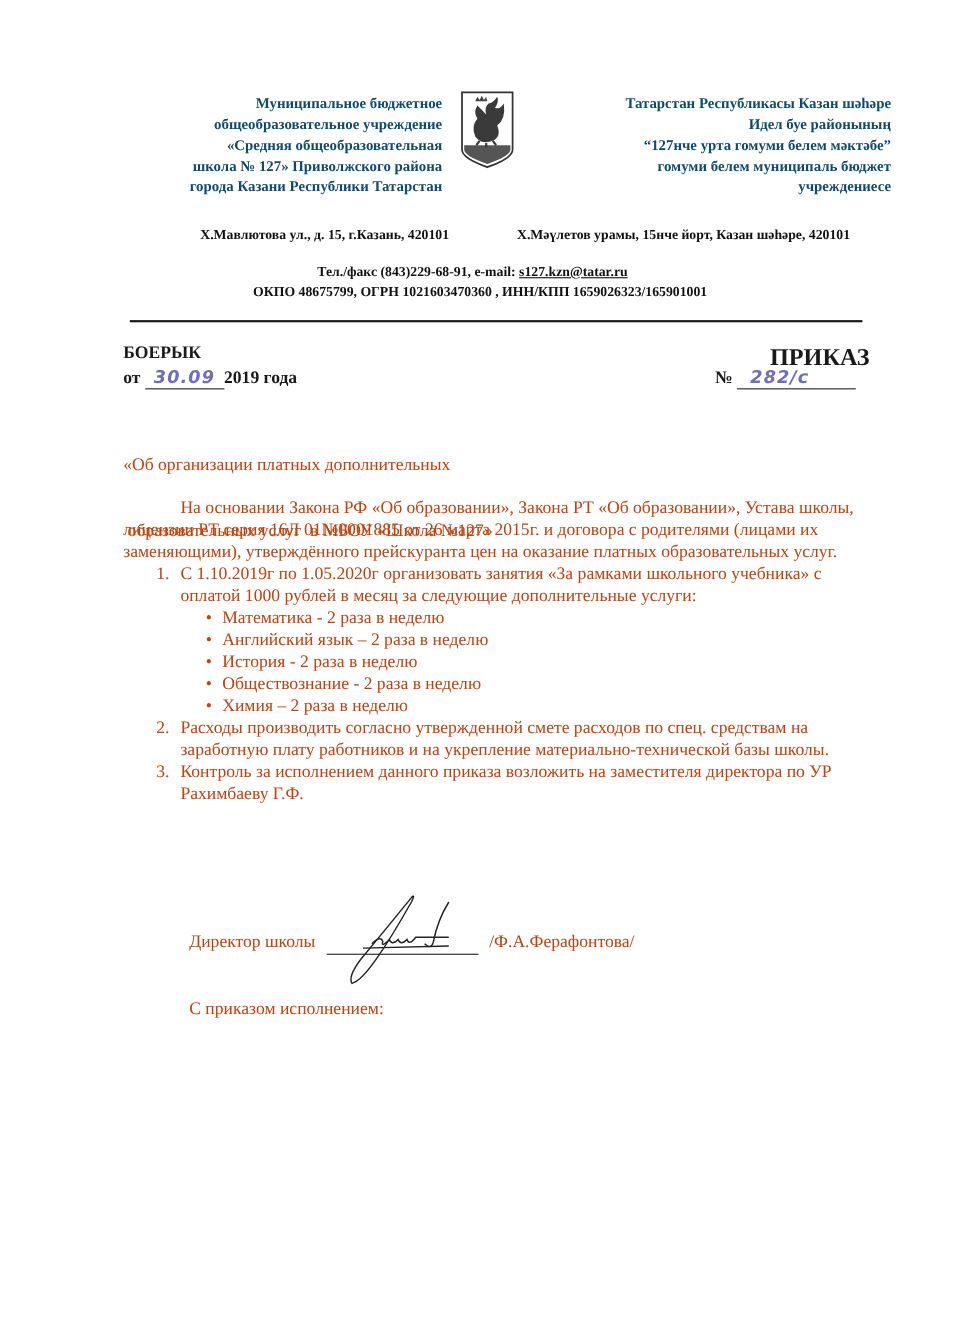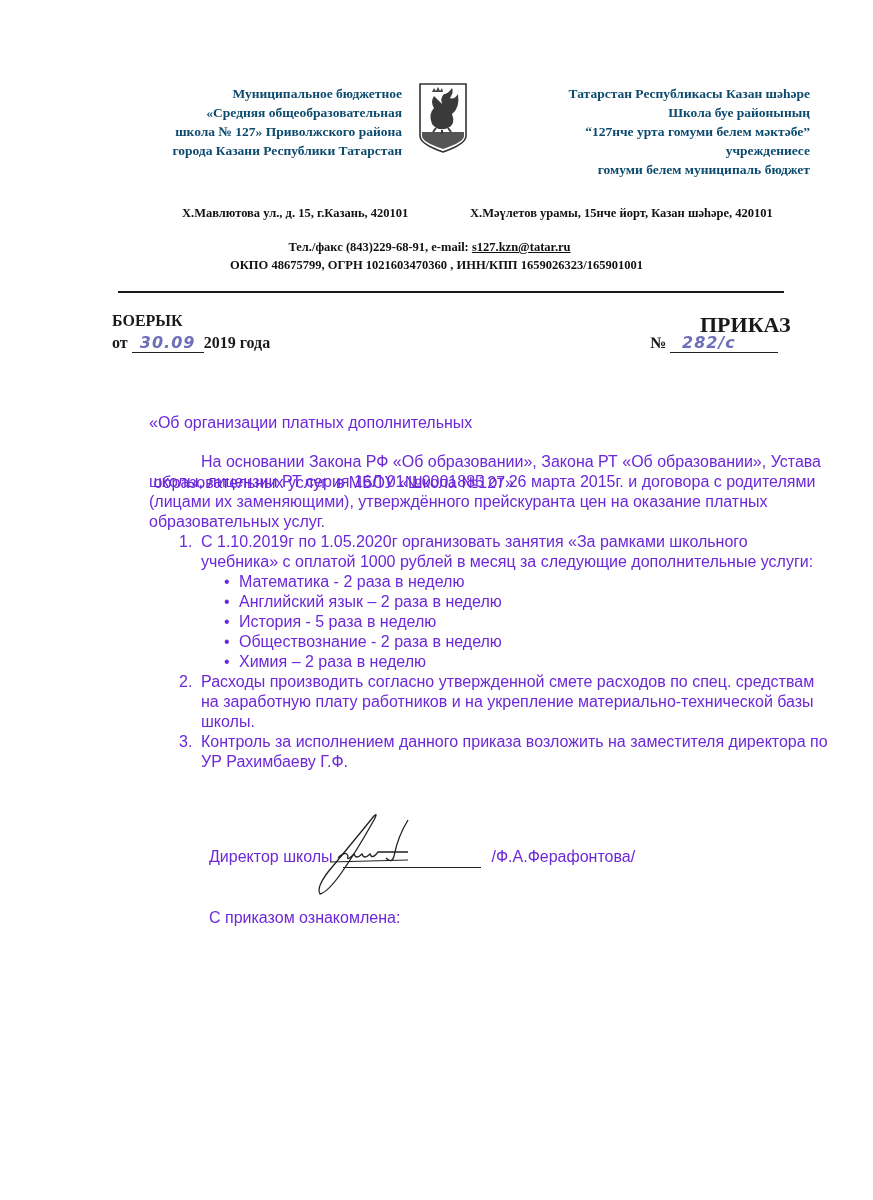--- a/index.html
+++ b/index.html
@@ -1,57 +1,58 @@
 <!DOCTYPE html>
 <html><head>
 <meta charset="utf-8">
 <style>
   html, body { margin: 0; padding: 0; background: #ffffff; }
   body { width: 873px; height: 1200px; position: relative; overflow: hidden; color: #1a1a1a; }
   .serif { font-family: "Liberation Serif", "DejaVu Serif", serif; }
   .abs { position: absolute; }
   .hdr { font-family: "Liberation Serif", serif; font-weight: bold; font-size: 13.5px; line-height: 19px; text-align: right; color: #0c4a6e; }
   .addr { font-family: "Liberation Serif", serif; font-weight: bold; font-size: 12.5px; color: #111; white-space: nowrap; }
-  .body-txt { font-family: Liberation Sans, sans-serif; font-size: 16px; line-height: 20px; color: #6d28d9; margin-left: 37px; }
+  .body-txt { font-family: Liberation Serif, serif; font-size: 16px; line-height: 20px; color: #c2410c; }
   .hand { font-family: "DejaVu Sans", sans-serif; font-style: italic; color: #6d6fb8; font-size: 16px; letter-spacing: 1px; }
   .uline { border-bottom: 1px solid #222; display: inline-block; }
   a.email { color: #111; text-decoration: underline; }
   ol.items { margin: 0; padding: 0; list-style: none; }
   ol.items > li { position: relative; padding-left: 52px; }
   ol.items > li .num { position: absolute; left: 30px; top: 0; }
   ul.subs { margin: 0; padding: 0; list-style: none; }
   ul.subs li { position: relative; padding-left: 90px; }
   ul.subs li .bullet { position: absolute; left: 75px; top: 0; }
 </style>
 </head>
 <body>
 
 <div class="abs hdr" style="left:112px; top:84px; width:290px;">
   <div>Муниципальное бюджетное</div>
+  <div>общеобразовательное учреждение</div>
   <div>«Средняя общеобразовательная</div>
   <div>школа № 127» Приволжского района</div>
   <div>города  Казани Республики Татарстан</div>
 </div>
 
 <div class="abs" style="left:418px; top:82px; width:50px; height:72px;">
   <svg width="50" height="72" viewBox="0 0 50 72">
     <path d="M2 2 H48 V54 Q48 62 25 70 Q2 62 2 54 Z" fill="#fff" stroke="#333" stroke-width="1.6"></path>
     <path d="M4 50 H46 V54 Q46 60 25 67 Q4 60 4 54 Z" fill="#555"></path>
     <path d="M14 10 l2 -4 l2 3 l2 -4 l2 4 l2 -3 l1 4 z" fill="#444"></path>
     <path d="M16 14 Q12 20 16 26 Q10 32 14 42 Q20 50 30 46 Q38 42 34 32 Q42 26 40 12 Q36 18 32 16 Q36 10 34 6 Q30 12 26 12 Q22 16 24 22 Q20 18 16 14 Z" fill="#3a3a3a"></path>
     <path d="M18 46 l-3 4 M24 48 l0 4 M30 46 l3 4" stroke="#3a3a3a" stroke-width="2"></path>
   </svg>
 </div>
 
 <div class="abs hdr" style="left:510px; top:84px; width:300px;">
   <div>Татарстан Республикасы Казан шәһәре</div>
-  <div>Школа буе районының</div>
+  <div>Идел буе районының</div>
   <div>“127нче урта гомуми белем мәктәбе”</div>
+  <div>гомуми белем муниципаль бюджет</div>
   <div>учреждениесе</div>
-  <div>гомуми белем муниципаль бюджет</div>
 </div>
 
 <div class="abs addr" style="left:168px; top:206px;margin-left:14px;">Х.Мавлютова ул., д. 15, г.Казань, 420101</div>
 <div class="abs addr" style="left:470px; top:206px;">Х.Мәүлетов урамы, 15нче йорт, Казан шәһәре, 420101</div>
 
 <div class="abs addr" style="left:0; width:795px; text-align:center; top:240px;margin-left:32px;">
   <span>Тел./факс (843)229-68-91, e-mail: </span><a class="email">s127.kzn@tatar.ru</a>
 </div>
 <div class="abs addr" style="left:0; width:873px; text-align:center; top:258px;">ОКПО 48675799, ОГРН 1021603470360 , ИНН/КПП 1659026323/165901001</div>
 
@@ -75,21 +76,21 @@
 
 <div class="abs body-txt" style="left:112px; top:452px; width:680px;">
   <div style="text-indent:52px;">На основании Закона РФ «Об образовании», Закона РТ «Об образовании»,  Устава школы, лицензии РТ серия 16Л 01№0001885 от 26 марта 2015г. и договора с родителями (лицами их заменяющими), утверждённого прейскуранта цен на оказание платных образовательных услуг.</div>
   <ol class="items">
     <li>
       <span class="num">1.</span>
       <div>С 1.10.2019г по 1.05.2020г организовать занятия «За рамками школьного учебника» с оплатой 1000 рублей в месяц за следующие дополнительные услуги:</div>
       <ul class="subs" style="margin-left:-52px;">
         <li><span class="bullet">•</span><span>Математика -  2 раза в неделю</span></li>
         <li><span class="bullet">•</span><span>Английский язык – 2 раза в неделю</span></li>
-        <li><span class="bullet">•</span><span>История - 5 раза в неделю</span></li>
+        <li><span class="bullet">•</span><span>История - 2 раза в неделю</span></li>
         <li><span class="bullet">•</span><span>Обществознание - 2 раза в неделю</span></li>
         <li><span class="bullet">•</span><span>Химия  – 2 раза в неделю</span></li>
       </ul>
     </li>
     <li>
       <span class="num">2.</span>
       <div>Расходы производить согласно утвержденной смете расходов по спец. средствам на заработную плату работников и на укрепление материально-технической базы школы.</div>
     </li>
     <li>
       <span class="num">3.</span>
@@ -105,13 +106,13 @@
 </div>
 <div class="abs" style="left:308px; top:808px; width:120px; height:92px;">
   <svg width="120" height="92" viewBox="0 0 120 92">
     <path d="M12 86 Q8 80 20 64 Q40 40 66 8 Q70 4 66 12 Q48 44 34 64 Q20 84 12 86 Z" fill="none" stroke="#222" stroke-width="1.3"></path>
     <path d="M30 50 Q38 42 40 48 Q38 54 46 46 Q48 52 54 46 Q56 52 62 46 Q64 52 70 44 L100 44" fill="none" stroke="#222" stroke-width="1.3"></path>
     <path d="M100 12 Q90 28 86 48 Q84 56 78 50" fill="none" stroke="#222" stroke-width="1.3"></path>
     <path d="M22 54 L100 52" fill="none" stroke="#222" stroke-width="1.2"></path>
   </svg>
 </div>
 
-<div class="abs body-txt" style="left:172px; top:908px;">С приказом ознакомлена:</div>
+<div class="abs body-txt" style="left:172px; top:908px;">С приказом исполнением:</div>
 
 </body></html>

